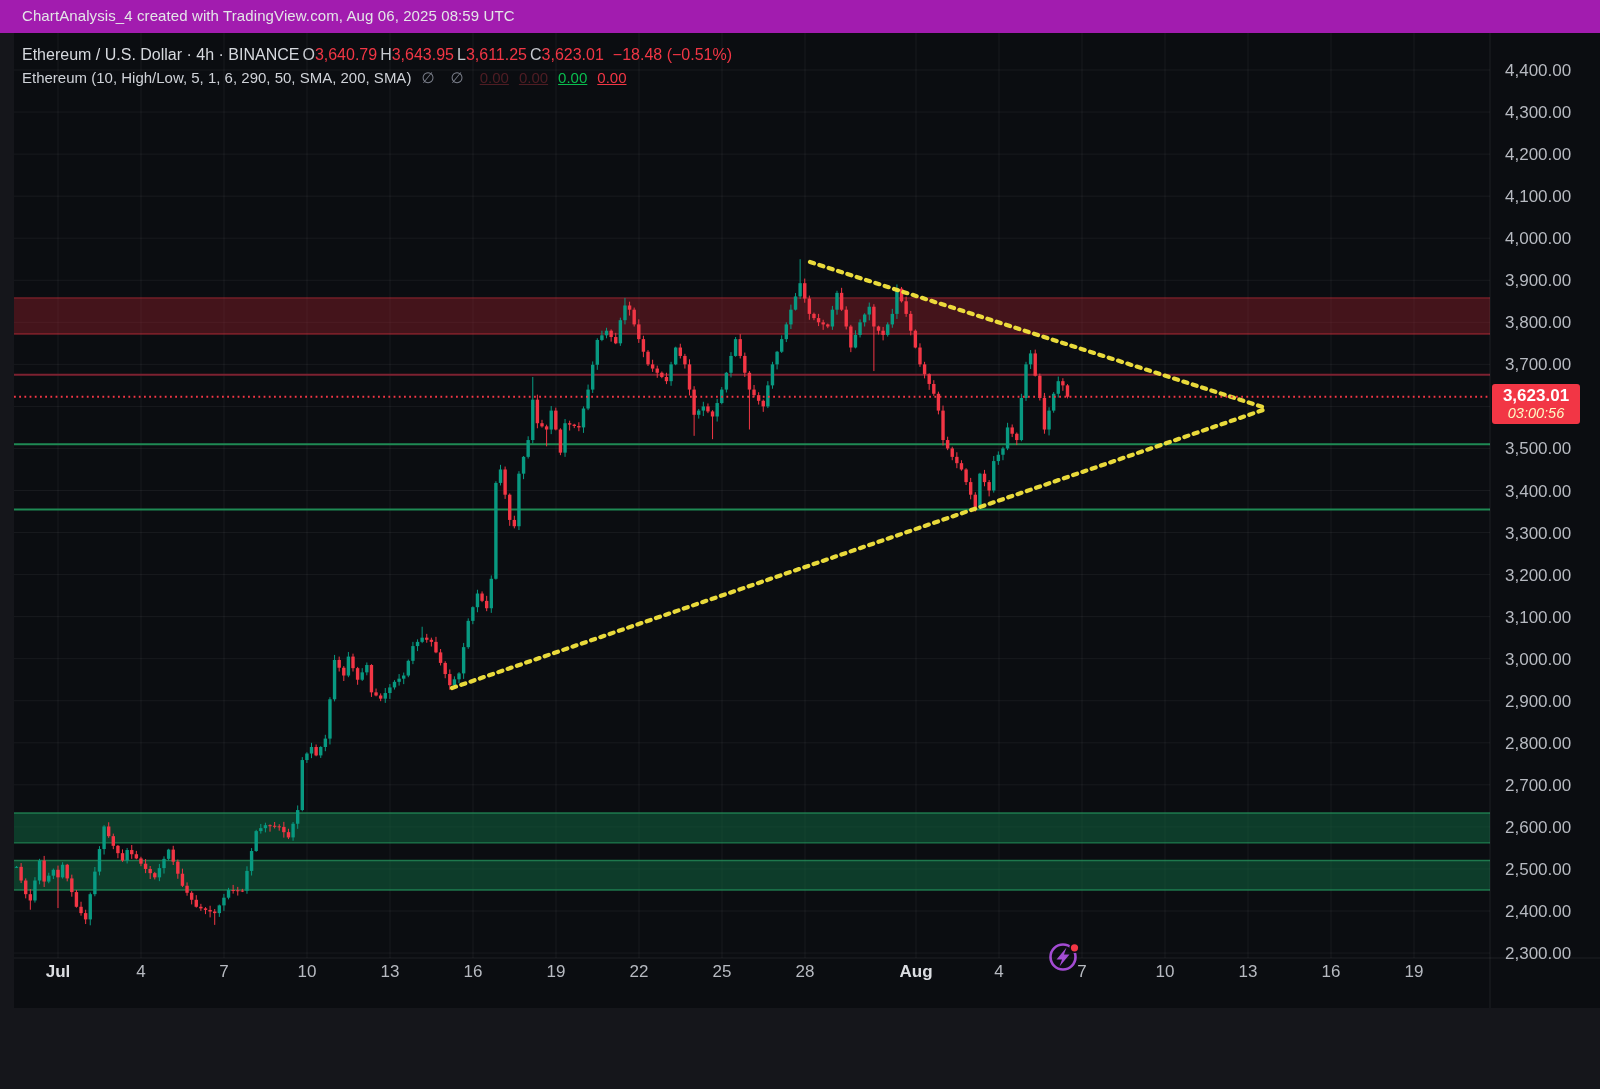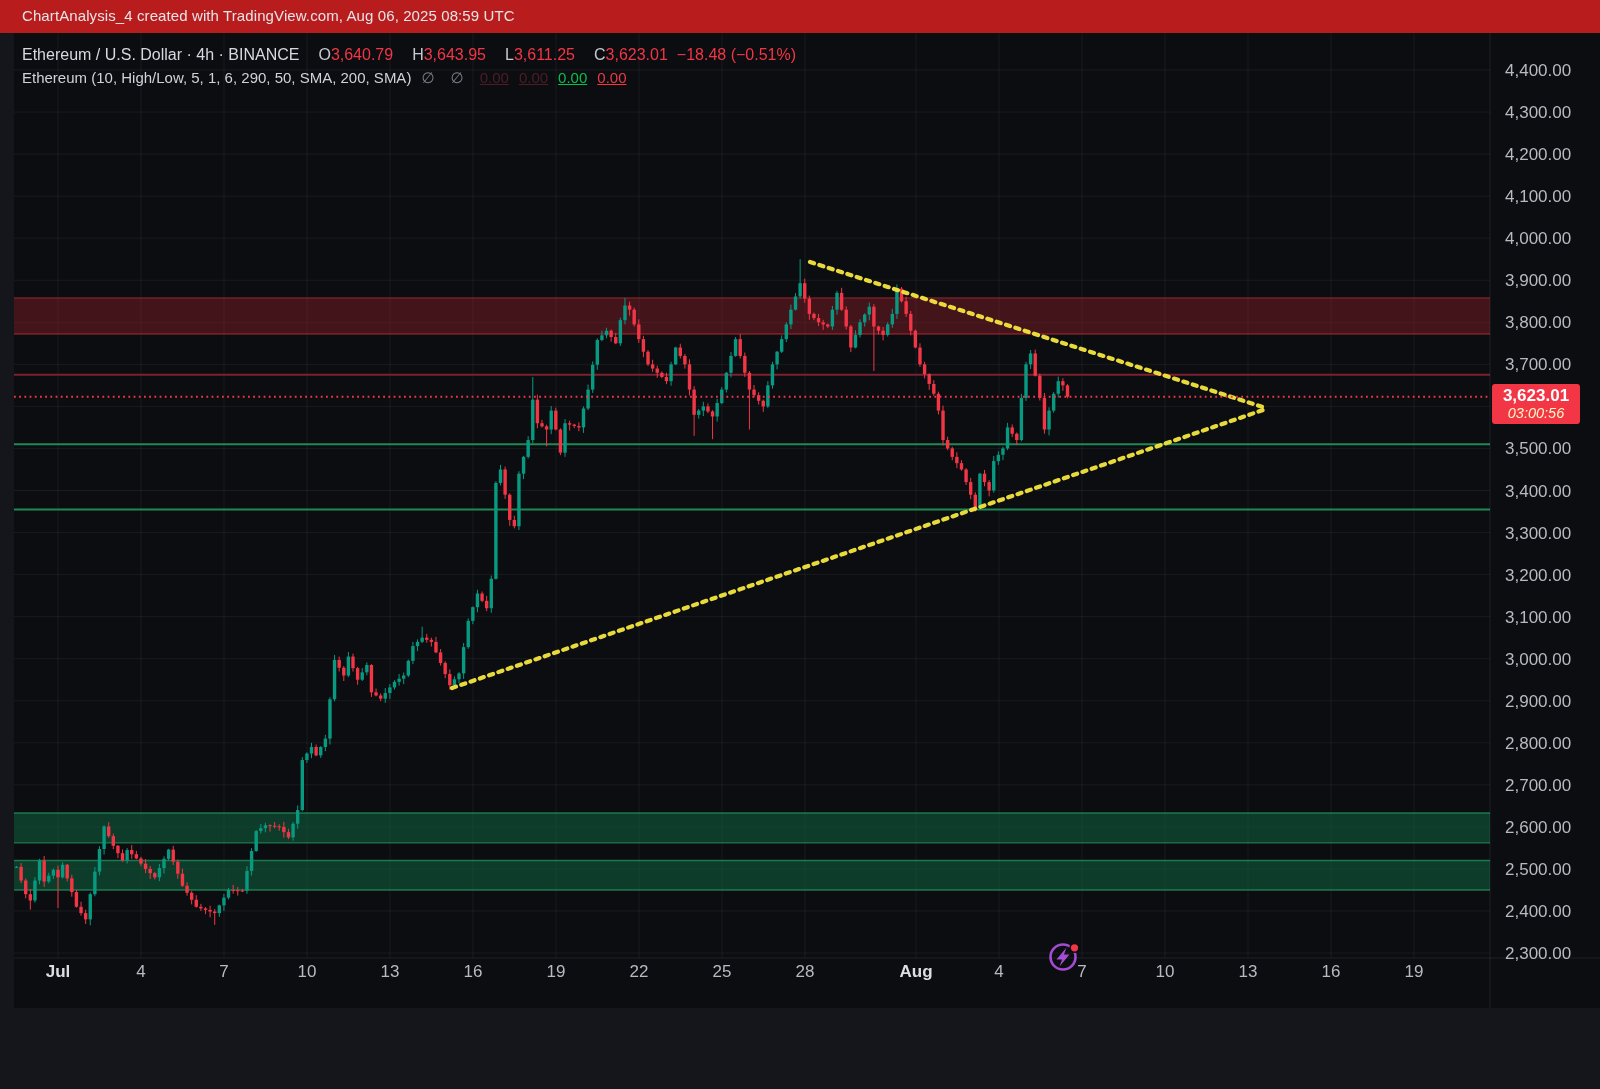--- a/index.html
+++ b/index.html
@@ -2,27 +2,27 @@
 <html><head>
 <meta charset="utf-8">
 <style>
   html,body{margin:0;padding:0;background:#15161b;}
   #root{position:relative;width:1600px;height:1089px;background:#15161b;overflow:hidden;
         font-family:"Liberation Sans","DejaVu Sans",sans-serif;-webkit-font-smoothing:antialiased;}
   
   #chart-pane{position:absolute;left:14px;top:33px;width:1586px;height:975px;background:#0b0d11;}
   #chart-svg{position:absolute;left:0;top:0;width:1600px;height:1089px;}
   
-  #header-bar{position:absolute;left:0;top:0;width:1600px;height:33px;background:#b91c1c;}
+  #header-bar{position:absolute;left:0;top:0;width:1600px;height:33px;background:#a21caf;}
   #header-title{position:absolute;left:22px;top:7px;font-size:15px;color:#e4e5e8;font-weight:500;letter-spacing:.1px;}
   
   .legend-row{position:absolute;left:22px;white-space:nowrap;font-size:16px;color:#d6d9de;}
   #legend-row-1{top:46px;}
   #legend-row-2{top:69px;font-size:15px;color:#cfd2d8;}
-  .ohlc{margin-left:19px;}
+  .ohlc{margin-left:3px;}
   .ohlc .k{color:#c6c9cf;}
   .ohlc .v{color:#f23645;}
   .chg{color:#f23645;margin-left:9px;text-align:center;}
   .ind-icons{color:#7a7e8a;margin-left:10px;letter-spacing:6px;}
   .iv{margin-left:10px;font-weight:500;text-decoration:underline;}
   .iv.dim{color:#4f1d24;}
   .iv.grn{color:#0abd4f;}
   .iv.red{color:#f23645;}
   
   #price-badge{position:absolute;left:1492px;top:384px;width:88px;height:40px;background:#f23645;border-radius:3px;

